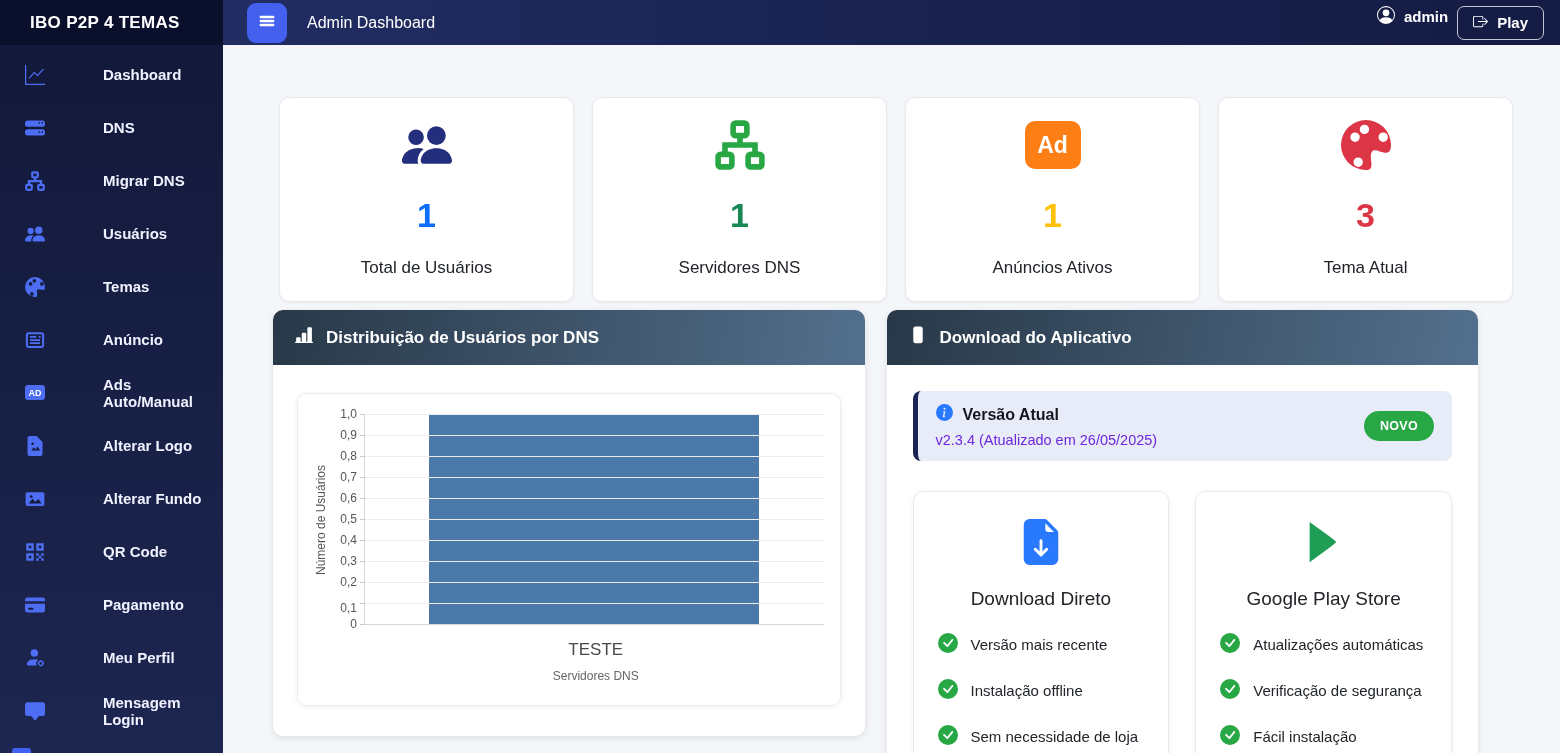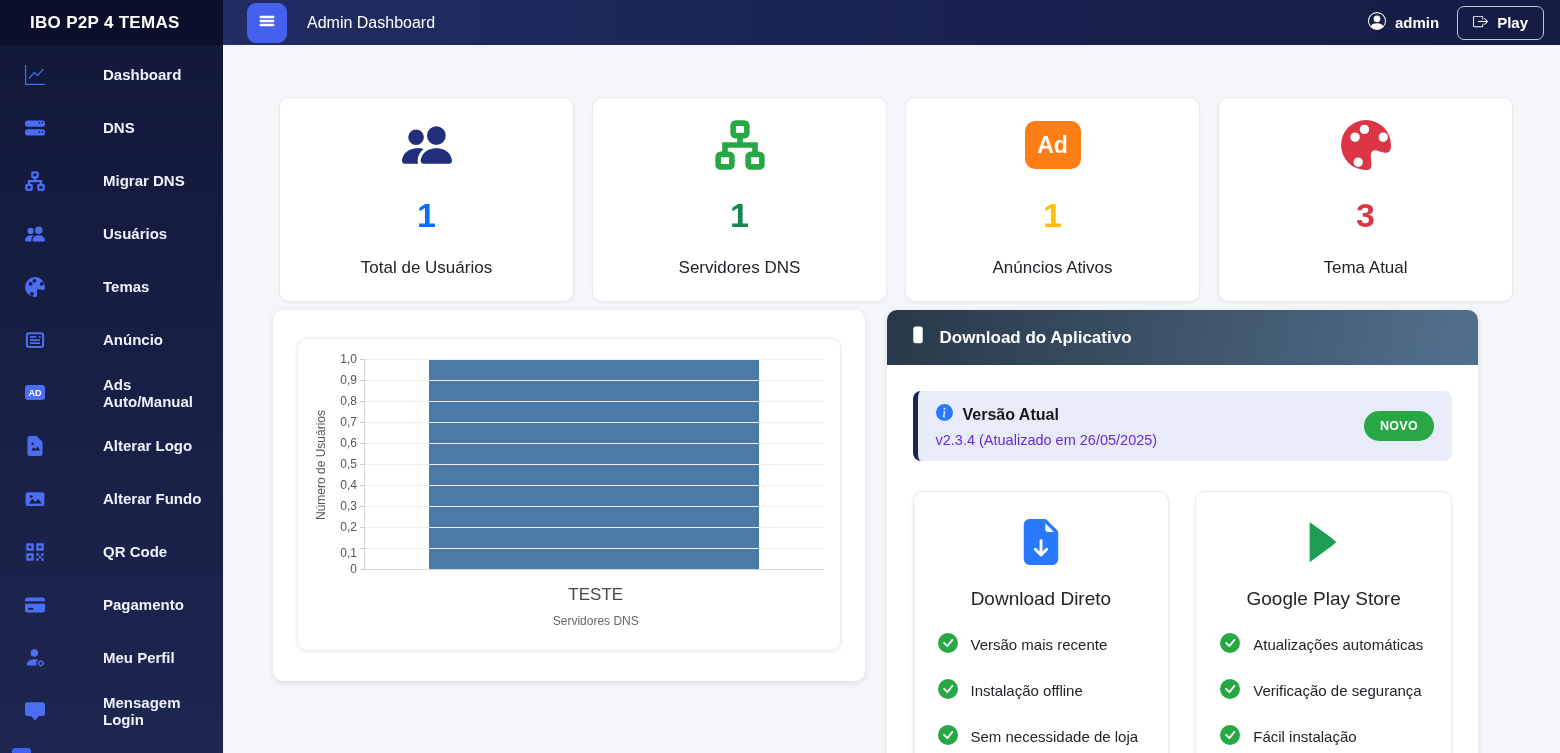--- a/index.html
+++ b/index.html
@@ -23,21 +23,21 @@
     background: #4161f1; border-radius: 3px 3px 0 0; }
 
   
   .topbar { margin-left: 223px; height: 45px;
     background: linear-gradient(90deg, #212d63 0%, #1a2452 45%, #141c44 100%);
     display: flex; align-items: center; padding: 0 16px 0 24px; }
   .menu-btn { width: 40px; height: 40px; background: #4361ee; border: none; border-radius: 9px;
     display: flex; align-items: center; justify-content: center; cursor: pointer; flex: none; }
   .menu-btn svg { width: 18px; height: 18px; }
   .topbar-title { color: #fff; font-size: 16px; font-weight: 500; margin-left: 20px; }
-  .topbar-right { margin-left: auto; display: flex; align-items: center; gap: 18px; }
+  .topbar-right { margin-left: auto; display: flex; align-items: flex-start; gap: 9px; }
   .user-chip { color: #fff; font-size: 15px; font-weight: 600; display: flex; gap: 9px; align-items: center; }
   .user-chip svg { width: 18px; height: 18px; fill: #fff; }
   .logout-btn { display: flex; gap: 9px; align-items: center; color: #fff; cursor: pointer;
     border: 1px solid rgba(255,255,255,.75); border-radius: 7px; padding: 7px 15px;
     font-size: 15px; font-weight: 600; background: transparent; font-family: inherit; }
   .logout-btn svg { width: 15px; height: 15px; fill: #fff; }
 
   
   .content { margin-left: 223px; height: 708px; background: #f4f6fa;
     padding: 52px 47px 0 50px; overflow: hidden; }
@@ -315,20 +315,28 @@
           </svg>
       </div>
       <div class="stat-value" style="color: rgb(220, 53, 69);">3</div>
       <div class="stat-label">Tema Atual</div>
     </div>
   </div>
 
   <div class="panels-row">
 
     <section class="panel">
+      <div class="panel-header">
+        <span>
+          <svg viewBox="0 0 16 16" width="18" height="18">
+              <path d="M11 2a1 1 0 0 1 1-1h2a1 1 0 0 1 1 1v12h.5a.5.5 0 0 1 0 1H.5a.5.5 0 0 1 0-1H1v-3a1 1 0 0 1 1-1h2a1 1 0 0 1 1 1v3h1V7a1 1 0 0 1 1-1h2a1 1 0 0 1 1 1v7h1V2z"></path>
+            </svg>
+        </span>
+        <span>Distribuição de Usuários por DNS</span>
+      </div>
       <div class="panel-body chart-body">
         <div class="chart-card">
           <div class="chart-wrap">
             <div class="chart-ylabel">Número de Usuários</div>
             <div class="chart-yaxis">
                 <div class="ytick" style="top: 0px;">1,0</div>
                 <div class="ytick" style="top: 21px;">0,9</div>
                 <div class="ytick" style="top: 42px;">0,8</div>
                 <div class="ytick" style="top: 63px;">0,7</div>
                 <div class="ytick" style="top: 84px;">0,6</div>

